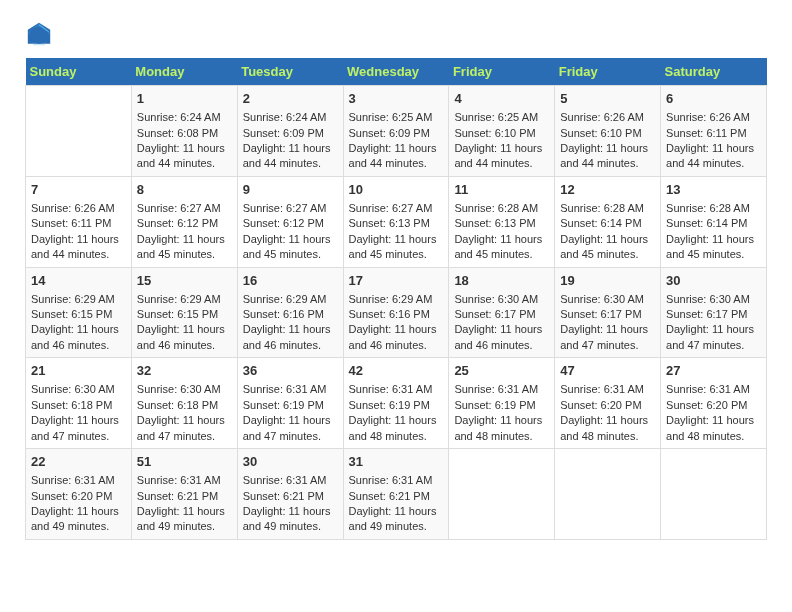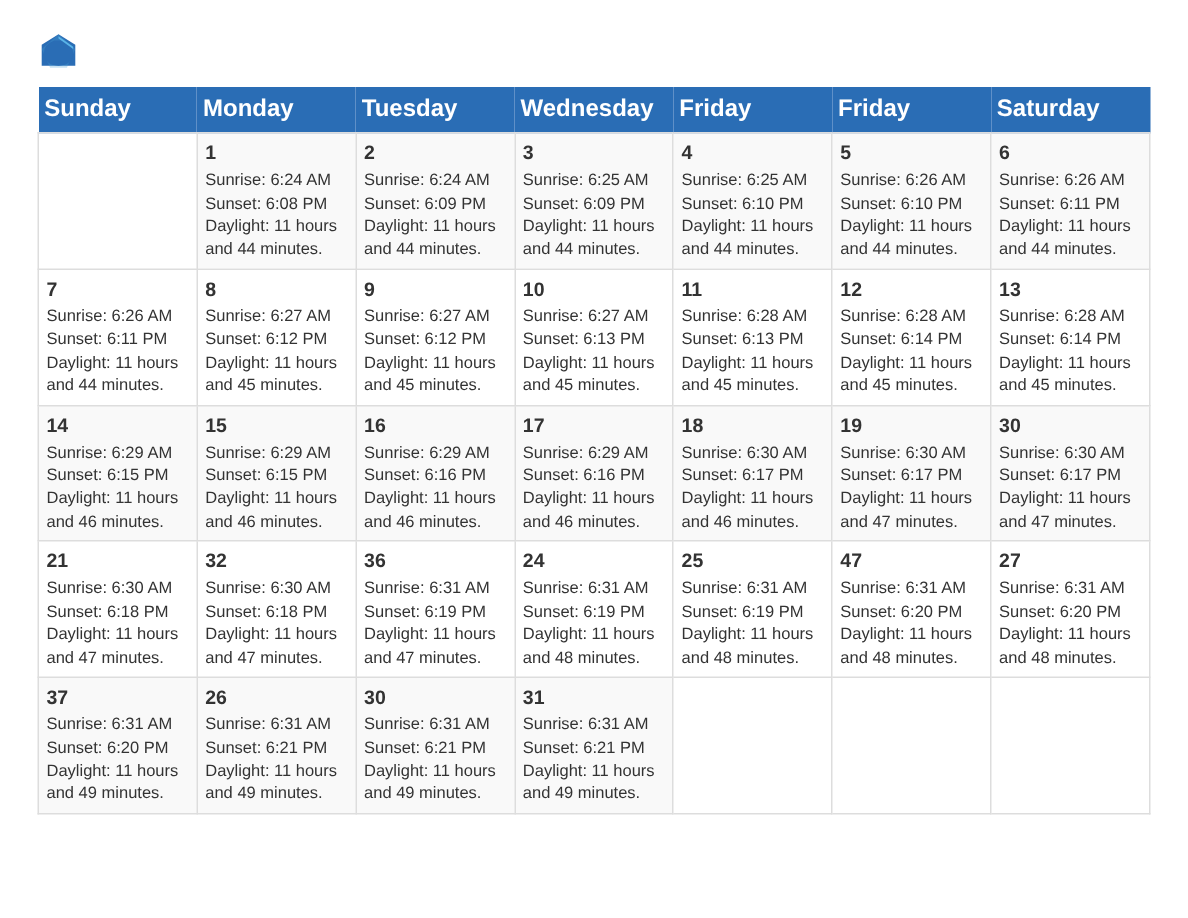--- a/index.html
+++ b/index.html
@@ -53,24 +53,24 @@
       font-size: 14px;
       color: #555;
     }
     table {
       width: 100%;
       border-collapse: collapse;
       font-size: 11px;
     }
     thead th {
       background-color: #2a6db5;
-      color: #ffffff;
+      color: #bef264;
       padding: 6px 4px;
       text-align: left;
-      font-size: 16px;
+      font-size: 13px;
       font-weight: bold;
     }
     tbody tr {
       vertical-align: top;
     }
     tbody td {
       border: 1px solid #ddd;
       padding: 4px 5px;
       min-height: 80px;
       width: calc(100% / 7);
@@ -270,21 +270,21 @@
           <div>Sunset: 6:18 PM</div>
           <div>Daylight: 11 hours and 47 minutes.</div>
         </td>
         <td>
           <span class="day-num">36</span>
           <div>Sunrise: 6:31 AM</div>
           <div>Sunset: 6:19 PM</div>
           <div>Daylight: 11 hours and 47 minutes.</div>
         </td>
         <td>
-          <span class="day-num">24</span>
+          <span class="day-num">42</span>
           <div>Sunrise: 6:31 AM</div>
           <div>Sunset: 6:19 PM</div>
           <div>Daylight: 11 hours and 48 minutes.</div>
         </td>
         <td>
           <span class="day-num">25</span>
           <div>Sunrise: 6:31 AM</div>
           <div>Sunset: 6:19 PM</div>
           <div>Daylight: 11 hours and 48 minutes.</div>
         </td>
@@ -296,27 +296,27 @@
         </td>
         <td>
           <span class="day-num">27</span>
           <div>Sunrise: 6:31 AM</div>
           <div>Sunset: 6:20 PM</div>
           <div>Daylight: 11 hours and 48 minutes.</div>
         </td>
       </tr>
       <tr>
         <td>
-          <span class="day-num">37</span>
+          <span class="day-num">22</span>
           <div>Sunrise: 6:31 AM</div>
           <div>Sunset: 6:20 PM</div>
           <div>Daylight: 11 hours and 49 minutes.</div>
         </td>
         <td>
-          <span class="day-num">26</span>
+          <span class="day-num">51</span>
           <div>Sunrise: 6:31 AM</div>
           <div>Sunset: 6:21 PM</div>
           <div>Daylight: 11 hours and 49 minutes.</div>
         </td>
         <td>
           <span class="day-num">30</span>
           <div>Sunrise: 6:31 AM</div>
           <div>Sunset: 6:21 PM</div>
           <div>Daylight: 11 hours and 49 minutes.</div>
         </td>

